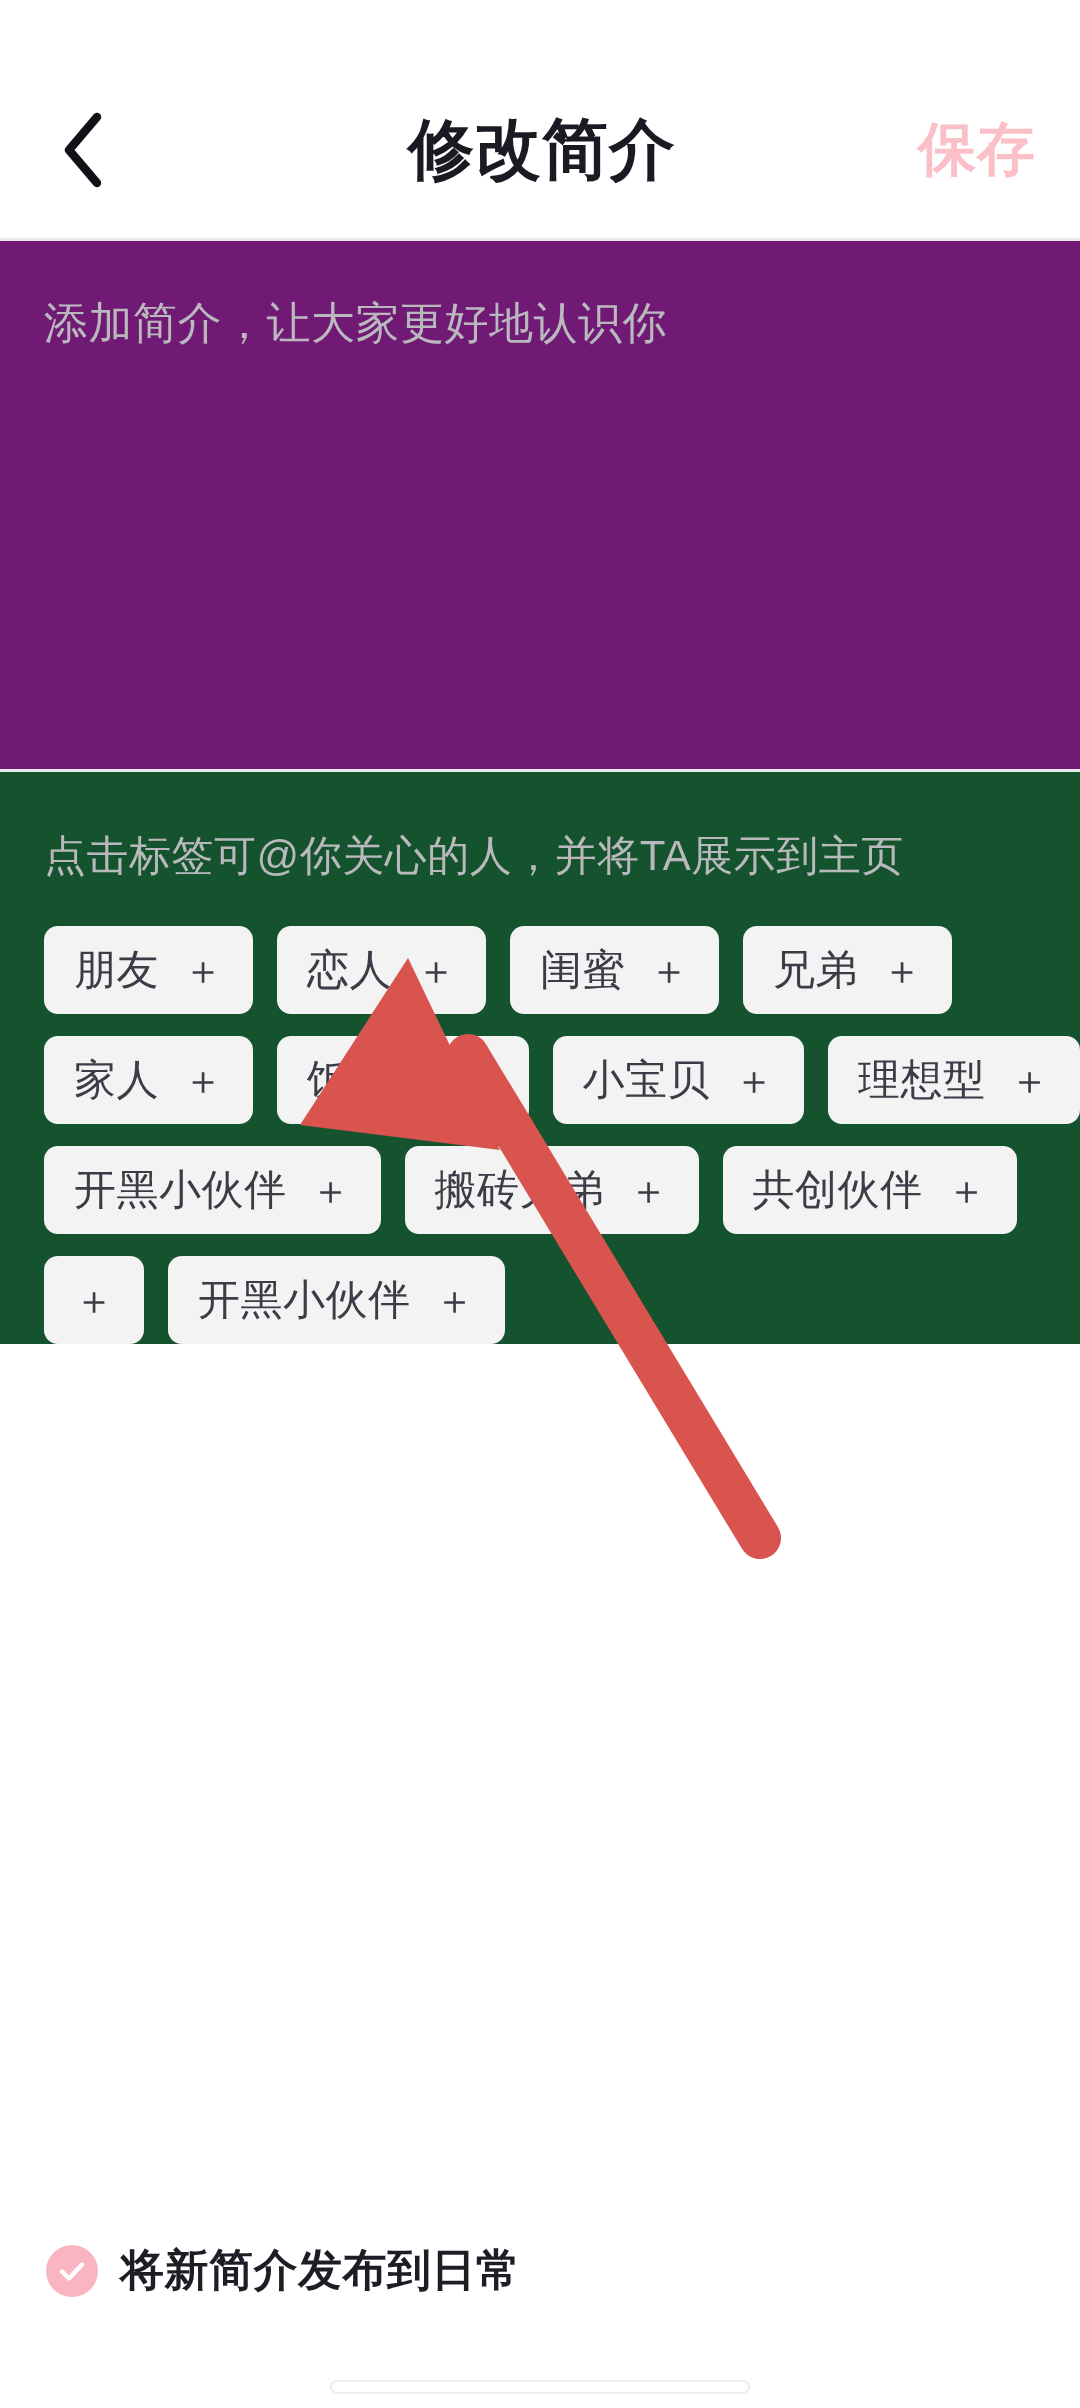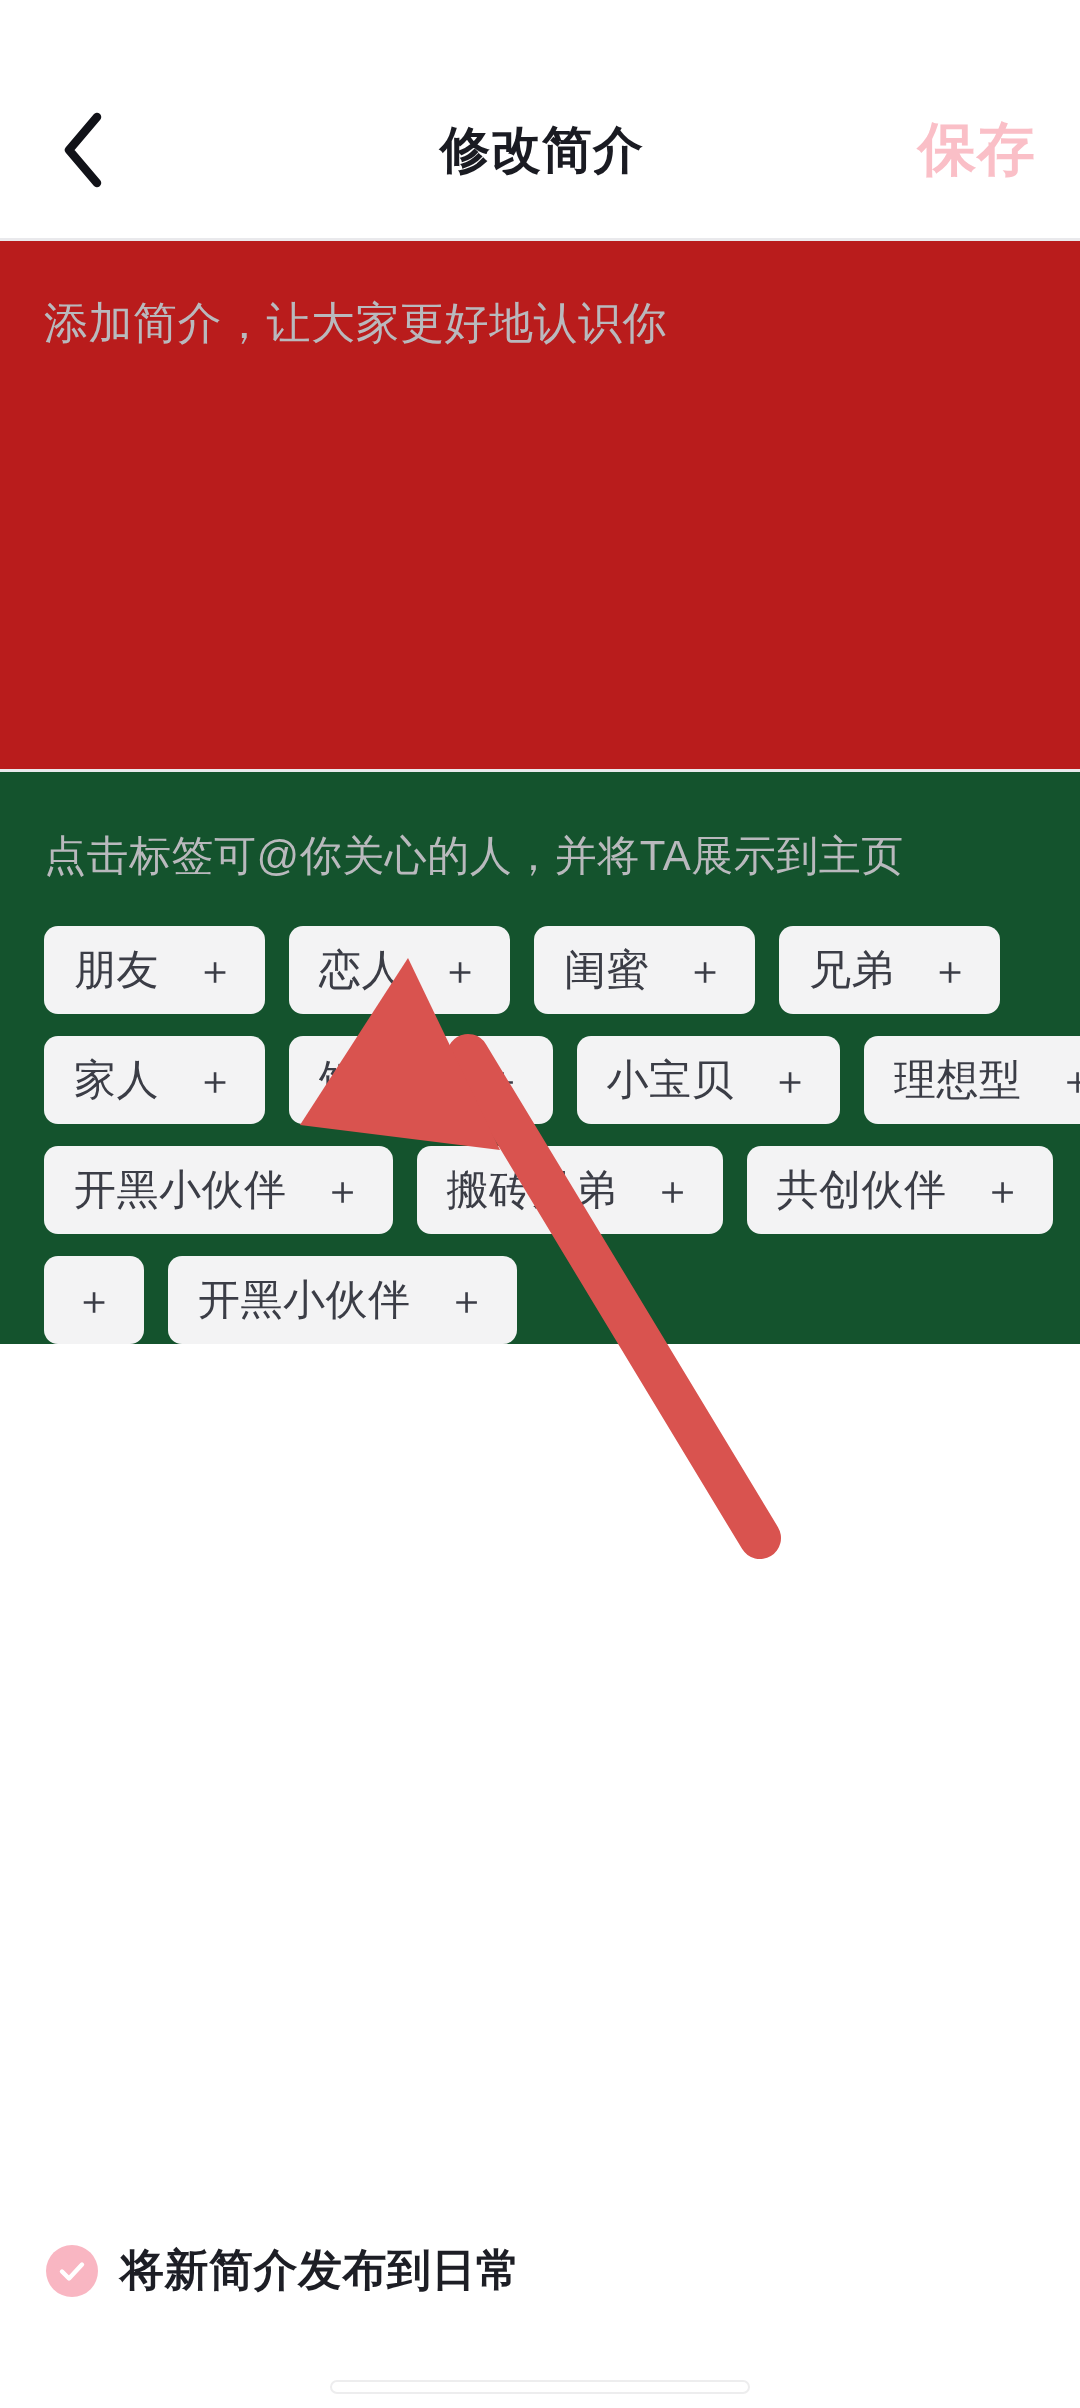--- a/index.html
+++ b/index.html
@@ -32,42 +32,42 @@
     transform:translateY(-50%);
     width:92px; height:92px;
     display:flex; align-items:center; justify-content:center;
   }
   .nav-back svg { display:block; }
   .nav-title {
     position:absolute;
     left:4px; right:0; top:50%;
     transform:translateY(-50%);
     text-align:center;
-    font-size:50px;
+    font-size:66px;
     font-weight:700;
     color:#1a1b22;
     letter-spacing:1px;
   }
   .nav-save {
     position:absolute;
     right:44px; top:50%;
     transform:translateY(-50%);
     font-size:58px;
     font-weight:700;
     color:#fabfc7;
     letter-spacing:1px;
   }
 
   .divider { width:100%; height:3px; background:#e9e9ec; }
 
   
   .bio-area {
     height:528px;
     padding:52px 44px 0 44px;
-    background:#b91c1c;
+    background:#701a75;
   }
   .bio-placeholder {
     font-size:44px;
     color:#b9b9bd;
     line-height:1.35;
     letter-spacing:0.5px;
   }
 
   
   .tag-section {
@@ -83,21 +83,21 @@
   .tag-rows { display:flex; flex-direction:column; gap:22px; }
   .tag-row { display:flex; flex-direction:row; gap:24px; }
   .tag-chip {
     background:#f3f3f4;
     border-radius:14px;
     height:88px;
     padding:0 30px;
     display:flex;
     align-items:center;
     justify-content:flex-start;
-    gap:36px;
+    gap:24px;
     white-space:nowrap;
   }
   .tag-label {
     font-size:42px;
     color:#3b3d46;
     letter-spacing:0.5px;
   }
   .tag-plus {
     font-size:40px;
     color:#3b3d46;

